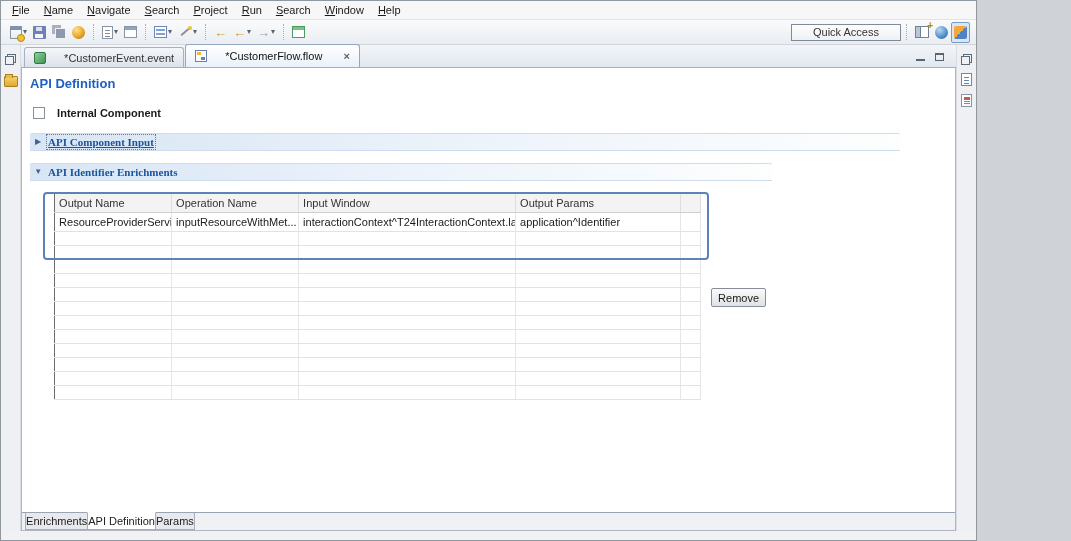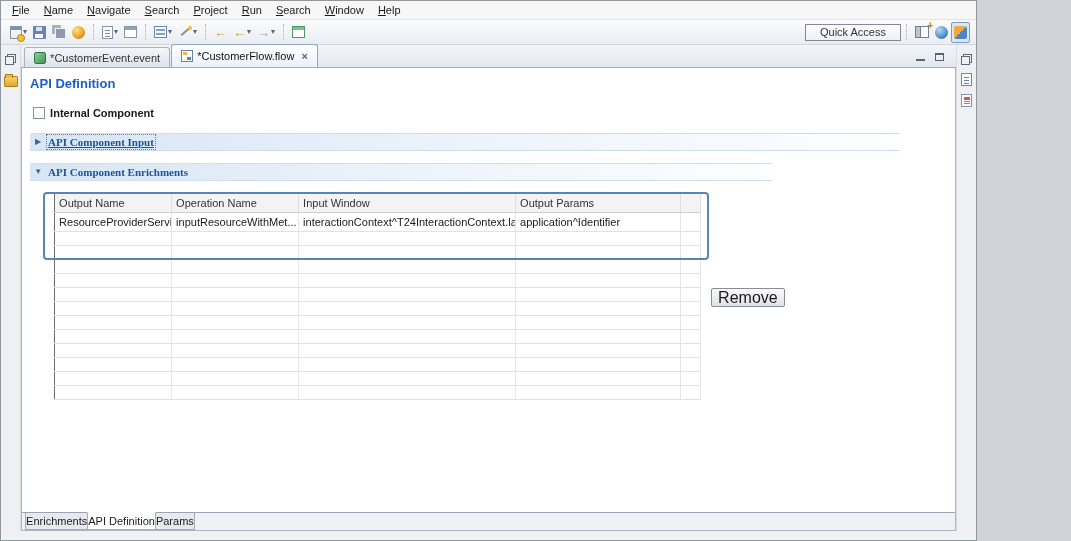--- a/index.html
+++ b/index.html
@@ -15,21 +15,21 @@
   .menu-item::first-letter { text-decoration:underline; }
 
   
   .toolbar { height:25px; background:linear-gradient(#fbfbfc,#e9edf2); border-bottom:1px solid #d3d7dc;
              display:flex; align-items:center; padding:0 6px; }
   .tbtn { background:transparent; border:1px solid transparent; display:inline-flex; align-items:center;
           gap:1px; padding:1px 2px; height:21px; cursor:default; }
   .drop-arrow { font-size:8px; color:#5a6470; line-height:1; }
   .tsep { border-left:1px dotted #a9b1bb; height:16px; margin:0 5px; }
   .tspacer { flex:1; }
-  .quick-access { border:1px solid #7f8b98; padding:0 14px; color:#333; height:17px;
+  .quick-access { border:1px solid #7f8b98; padding:0 21px; color:#333; height:17px;
                   display:flex; align-items:center; background:linear-gradient(#fdfdfd,#eef1f5); }
   .arrow { font-size:13px; font-weight:bold; line-height:1; }
   .arrow.gold { color:#c9a227; }
   .arrow.gray { color:#9aa1ab; }
 
   
   .ico { display:inline-block; position:relative; }
   .ico-new { width:12px; height:13px; border:1px solid #8a95a3; background:linear-gradient(#ffffff,#e7ebf1); }
   .ico-new::before { content:""; position:absolute; left:0; right:0; top:0; height:3px; background:#6f94c4; }
   .ico-new::after { content:""; position:absolute; right:-4px; bottom:-4px; width:6px; height:6px;
@@ -94,32 +94,32 @@
   
   .workbench { flex:1; display:flex; min-height:0; }
   .side-strip { width:22px; background:#eef0f3; display:flex; flex-direction:column;
                 align-items:center; padding-top:9px; gap:8px; }
   .side-strip.left  { border-right:1px solid #d9dce1; }
   .side-strip.right { border-left:1px solid #d9dce1; }
   .editor-stack { width:1027px; display:flex; flex-direction:column; }
 
   .tab-row { height:23px; background:linear-gradient(#f2f5f9,#e2e8f0); border-bottom:1px solid #9fb0c6;
              display:flex; align-items:flex-end; padding-left:3px; }
-  .etab { display:inline-flex; align-items:center; gap:4px; padding:0 9px; height:20px;
+  .etab { display:inline-flex; align-items:center; gap:18px; padding:0 9px; height:20px;
           border:1px solid #a6b2c2; border-bottom:none; border-radius:3px 3px 0 0;
           background:linear-gradient(#f4f6f9,#dde3eb); margin-right:1px; color:#333; cursor:default; }
   .etab.active { height:23px; background:linear-gradient(#ffffff,#eaf1fa); border-color:#93a7c3; color:#111; }
   .tab-close { color:#5a626e; font-size:11px; font-weight:bold; margin-left:3px; }
   .winbtns { margin-left:auto; display:flex; align-items:center; gap:10px; padding:0 12px 6px 0; }
 
   .editor-body { flex:1; background:#fff; border:1px solid #aeb6c2; border-top:none;
                  display:flex; flex-direction:column; min-height:0; }
   .form-body { flex:1; position:relative; overflow:hidden; }
   .form-title { margin:8px 0 0 8px; font-size:13px; line-height:15px; font-weight:bold; color:var(--title-color,#1d5fc2); }
-  .cb-row { margin:15px 0 0 11px; height:14px; display:flex; align-items:center; gap:5px; }
+  .cb-row { margin:15px 0 0 11px; height:14px; display:flex; align-items:center; gap:12px; }
   .checkbox { width:12px; height:12px; border:1px solid #8a9099; background:#fff; }
   .cb-label { font-weight:bold; color:#1a1a1a; }
   .section { height:18px; display:flex; align-items:center; gap:5px; padding-left:3px;
              background:linear-gradient(to right, #d8e5f4, #eef4fb 55%, #fdfefe);
              border-top:1px solid #cdddee; border-bottom:1px solid #cdddee; border-radius:2px 2px 0 0;
              margin-left:8px; cursor:default; }
   .sec1 { margin-top:13px; width:870px; }
   .sec2 { margin-top:12px; width:742px; }
   .twisty { color:#44628f; font-size:8px; width:10px; text-align:center; line-height:1; }
   .section-label { color:var(--section-color,#19549e); font-weight:bold;font-family:Liberation Serif, serif; }
@@ -129,21 +129,21 @@
   .api-table { position:absolute; left:32px; top:12px; width:646px; border-collapse:collapse;
                table-layout:fixed; background:#fff; border:1px solid #6e6e6e; }
   .api-table th { height:19px; background:#f3f3f3; border-right:1px solid #dedede; border-bottom:1px solid #cfcfcf;
                   font-weight:normal; text-align:left; padding:0 4px; color:#333;
                   white-space:nowrap; overflow:hidden; }
   .api-table td { height:19px; border-right:1px solid #e6e6e6; border-bottom:1px solid #e2e2e2;
                   padding:0 4px; white-space:nowrap; overflow:hidden; color:#1a1a1a; }
   .api-table tr.empty td { height:14px; }
   .sel-rect { position:absolute; left:21px; top:11px; width:666px; height:68px;
               border:2px solid var(--sel-color,#5c83b8); border-radius:4px; pointer-events:none; }
-  .remove-btn { position:absolute; left:689px; top:107px; min-width:46px; height:19px; font-size:16px;
+  .remove-btn { position:absolute; left:689px; top:107px; min-width:46px; height:19px; font-size:11px;
                 font-family:inherit; background:linear-gradient(#fafafa,#dfe1e5);
                 border:1px solid #878d98; border-radius:2px; color:#1a1a1a; padding:0 6px; cursor:default; }
 
   .bottom-tabs { height:18px; border-top:1px solid #9aa4b2; display:flex; align-items:stretch;
                  padding-left:3px; background:#f0f1f4; }
   .btab { display:flex; align-items:center; padding:0 0; border:1px solid #a6adb8; border-top:none;
           background:#e7e9ed; margin-right:-1px; color:#222; cursor:default; }
   .btab.active { background:#fff; border-top:1px solid #fff; margin-top:-1px; }
 
   .status-bar { height:9px; background:#f0f1f3; }
@@ -267,21 +267,21 @@
             <span class="cb-label">Internal Component</span>
           </div>
 
           <div class="section sec1">
             <span class="twisty">▶</span>
             <span class="section-label focused">API Component Input</span>
           </div>
 
           <div class="section sec2">
             <span class="twisty">▼</span>
-            <span class="section-label">API Component Enrichments</span>
+            <span class="section-label">API Identifier Enrichments</span>
           </div>
 
           <div class="table-zone">
             <table class="api-table">
               <colgroup>
                 <col style="width:117px">
                   <col style="width:127px">
                   <col style="width:217px">
                 <col style="width:165px">
                   <col style="width:20px">

